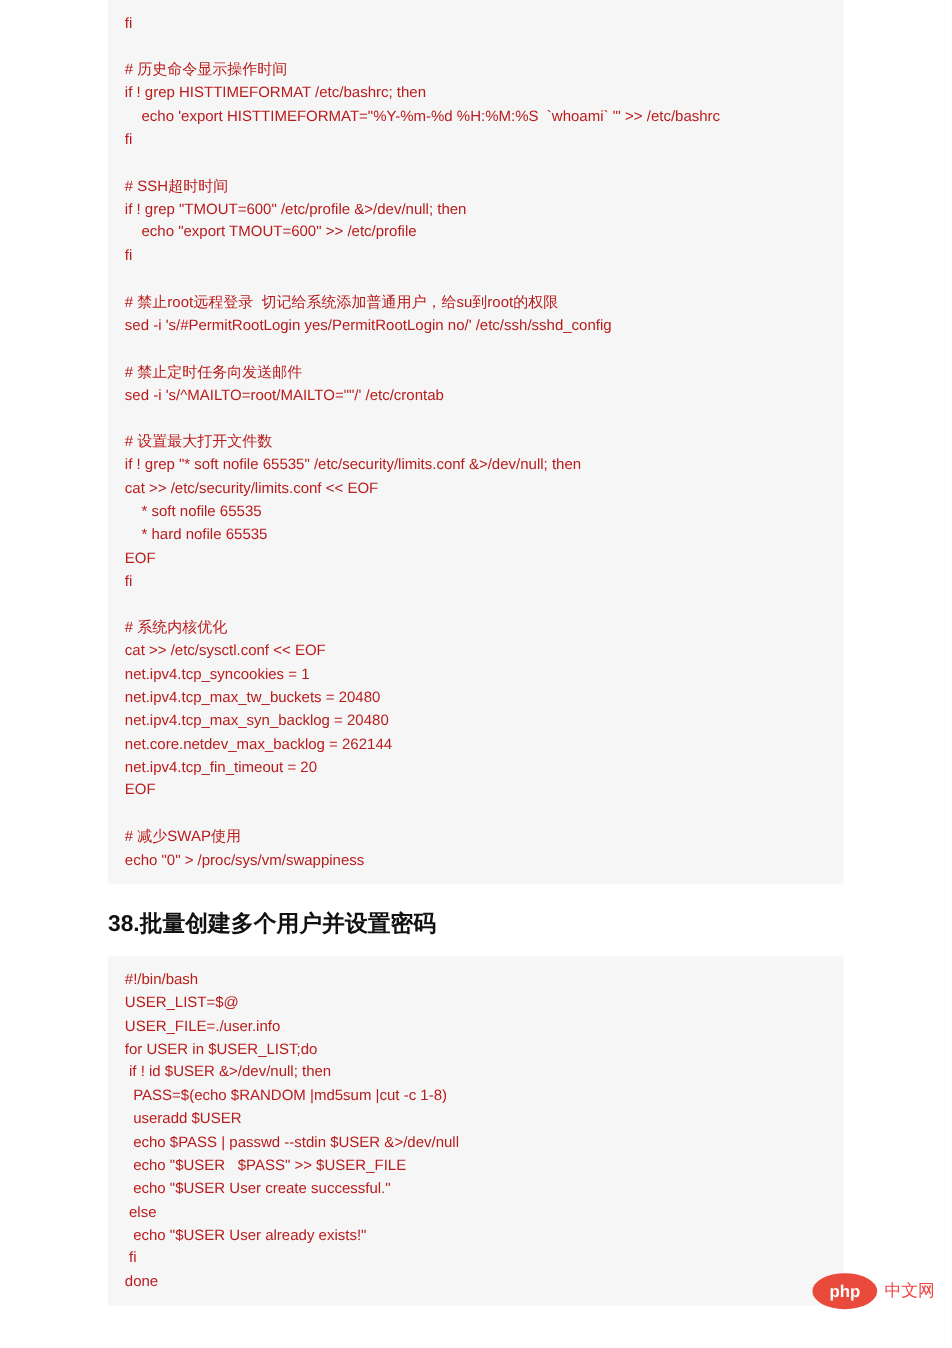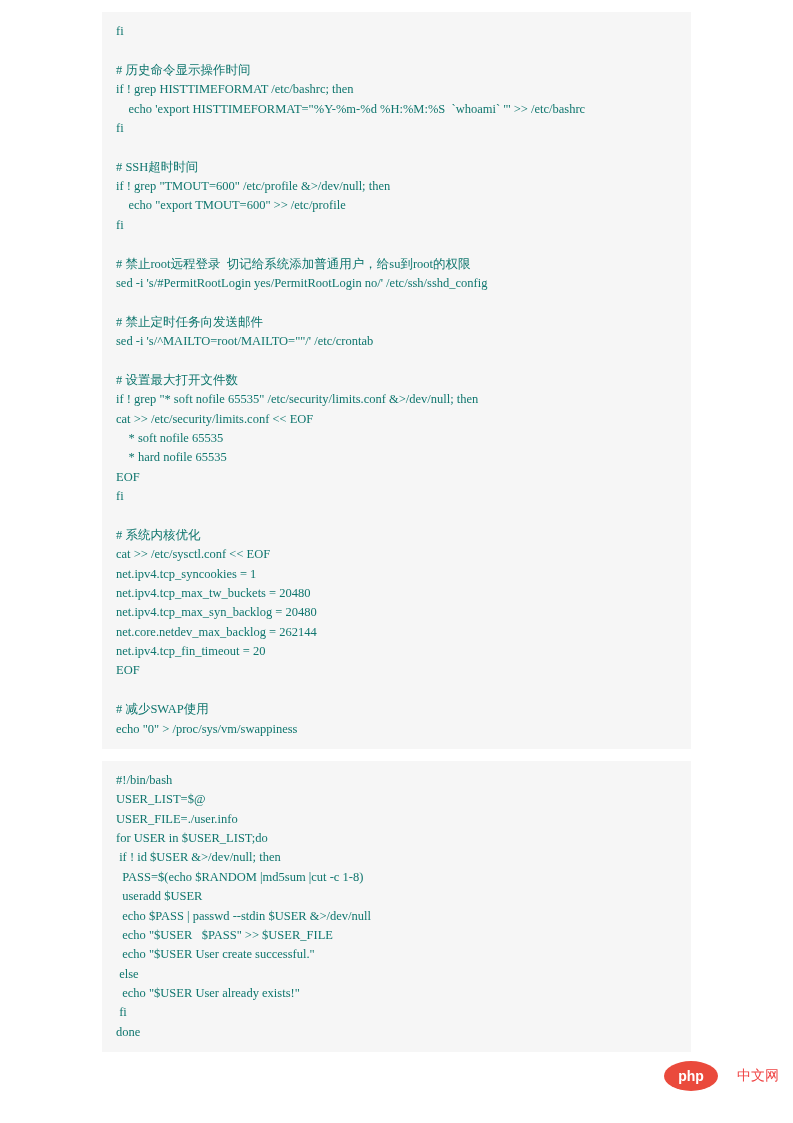--- a/index.html
+++ b/index.html
@@ -11,42 +11,42 @@
     width: 793px;
     height: 1123px;
     position: relative;
     overflow: hidden;
   }
   .page {
     padding: 0 90px 0 90px;
   }
   pre {
     background: #f6f6f6;
-    margin: 12px;
+    margin: 0;
     padding: 10px 14px;
-    font-family: Liberation Serif, serif;
+    font-family: Liberation Sans, sans-serif;
     font-size: 12.5px;
     line-height: 1.55;
     white-space: pre-wrap;
     word-break: break-word;
-    color: #0f766e;
+    color: #b91c1c;
   }
   h3 {
     font-size: 19px;
     font-weight: 700;
     margin: 20px 0 14px 0;
     color: #111;
   }
   .logo-wrap {
     position: absolute;
     right: 14px;
     bottom: 32px;
     display: flex;
     align-items: center;
-    gap: 19px;
+    gap: 6px;
   }
   .logo-oval {
     width: 54px;
     height: 30px;
     background: #ea4a3c;
     border-radius: 50%/50%;
     display: flex;
     justify-content: center;
     align-items: center;
     color: #fff;
@@ -95,20 +95,21 @@
 net.ipv4.tcp_syncookies = 1
 net.ipv4.tcp_max_tw_buckets = 20480
 net.ipv4.tcp_max_syn_backlog = 20480
 net.core.netdev_max_backlog = 262144
 net.ipv4.tcp_fin_timeout = 20
 EOF
 
 # 减少SWAP使用
 echo "0" &gt; /proc/sys/vm/swappiness</pre>
 
+  <h3>38.批量创建多个用户并设置密码</h3>
 
   <pre>#!/bin/bash
 USER_LIST=$@
 USER_FILE=./user.info
 for USER in $USER_LIST;do
  if ! id $USER &amp;&gt;/dev/null; then
   PASS=$(echo $RANDOM |md5sum |cut -c 1-8)
   useradd $USER
   echo $PASS | passwd --stdin $USER &amp;&gt;/dev/null
   echo "$USER   $PASS" &gt;&gt; $USER_FILE

